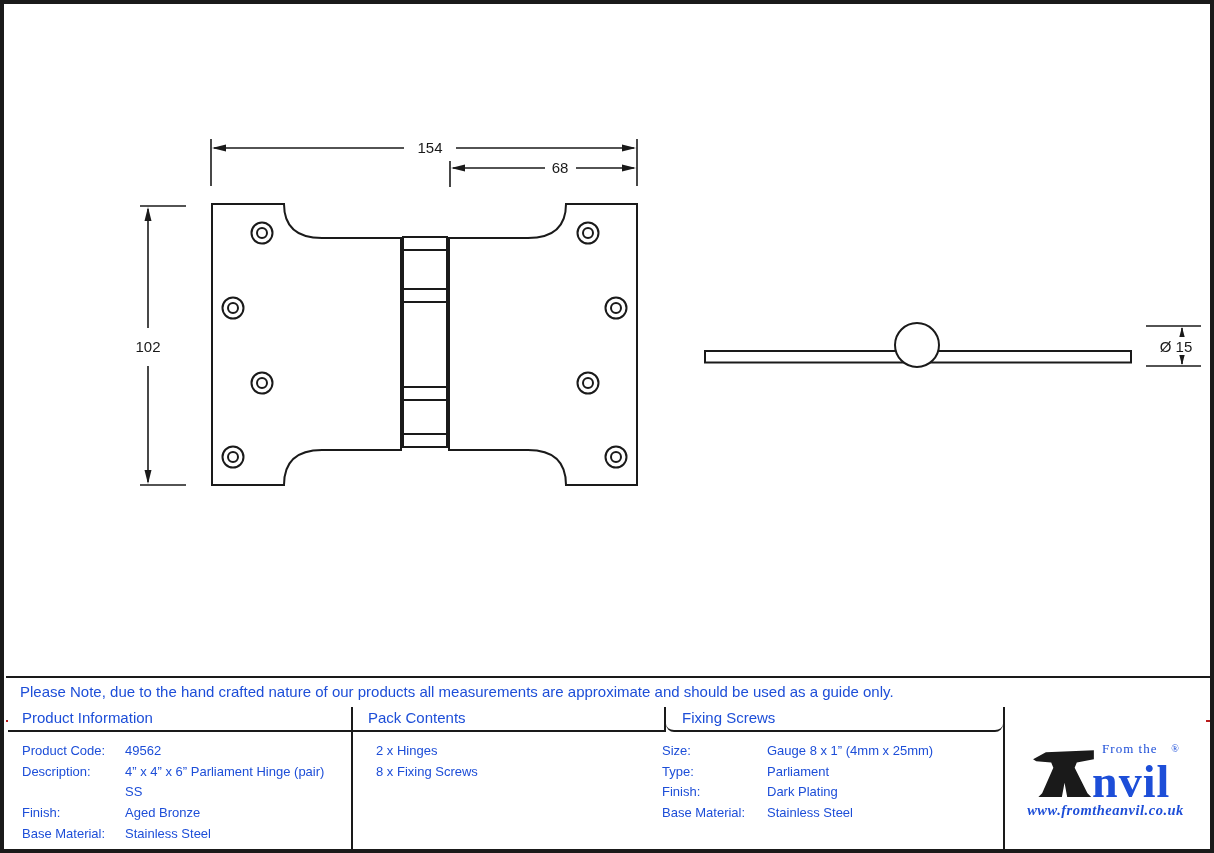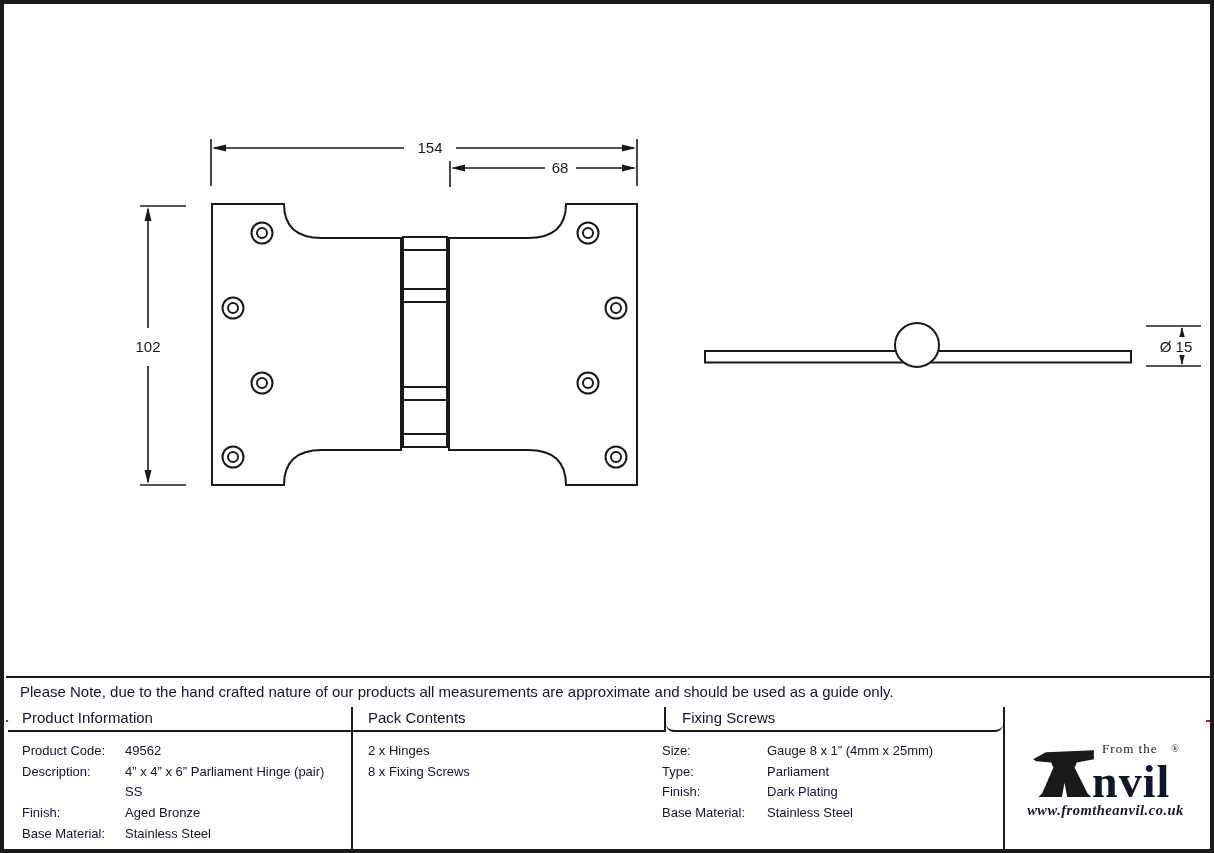--- a/index.html
+++ b/index.html
@@ -3,21 +3,21 @@
 <meta charset="utf-8">
 <style>
   * { margin:0; padding:0; box-sizing:border-box; }
   html,body { background:#e8e8e8; }
   .page {
     position:relative;
     width:1214px; height:853px;
     background:#ffffff;
     border:4px solid #1a1a1a;
     font-family:"Liberation Sans", sans-serif;
-    color:#0f172a;
+    color:#1d4ed8;
     overflow:hidden;
   }
   .drawing-svg { position:absolute; left:0; top:0; }
   .dim-text { font-family:"Liberation Sans", sans-serif; font-size:15px; fill:#1a1a1a; }
 
   .note-row {
     position:absolute; left:2px; top:672px; width:1206px; height:46px;
     border-top:2px solid #1a1a1a; border-bottom:2px solid #b91c1c;
     font-size:15px; line-height:27px; padding-left:14px;
     background:#fff;
@@ -177,21 +177,21 @@
     <div class="kv-row">
       <span class="kv-label">Finish:</span>
       <span class="kv-value">Aged Bronze</span>
     </div>
     <div class="kv-row">
       <span class="kv-label">Base Material:</span>
       <span class="kv-value">Stainless Steel</span>
     </div>
   </div>
 
-  <div class="body-cell b-right" style="left:347px; width:315px; padding-left:15px; border-left:2px solid #1a1a1a;">
+  <div class="body-cell b-right" style="left:347px; width:315px; padding-left:23px; border-left:2px solid #1a1a1a;">
     <div class="list-line">2 x Hinges</div>
     <div class="list-line">8 x Fixing Screws</div>
   </div>
 
   <div class="body-cell fs" style="left:642px; width:337px; padding-left:16px;">
     <div class="kv-row">
       <span class="kv-label">Size:</span>
       <span class="kv-value">Gauge 8 x 1” (4mm x 25mm)</span>
     </div>
     <div class="kv-row">

